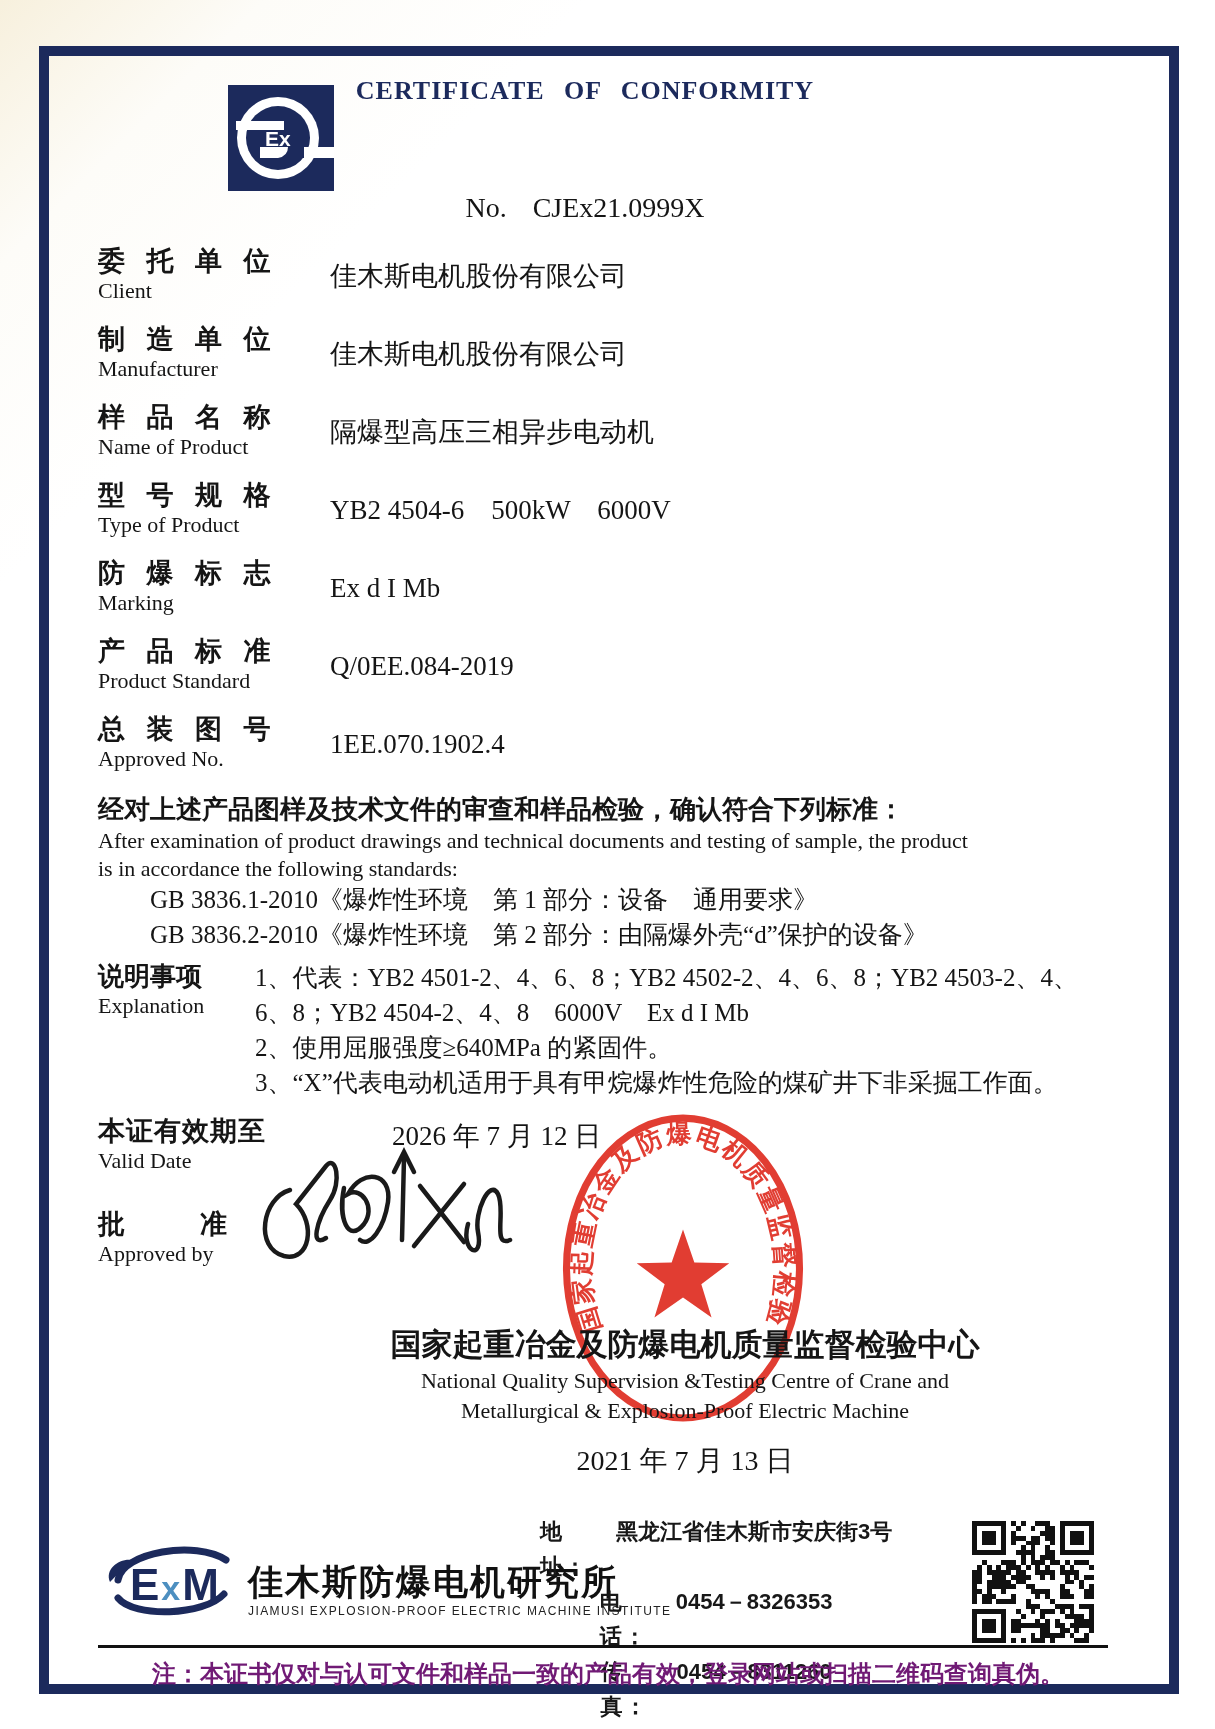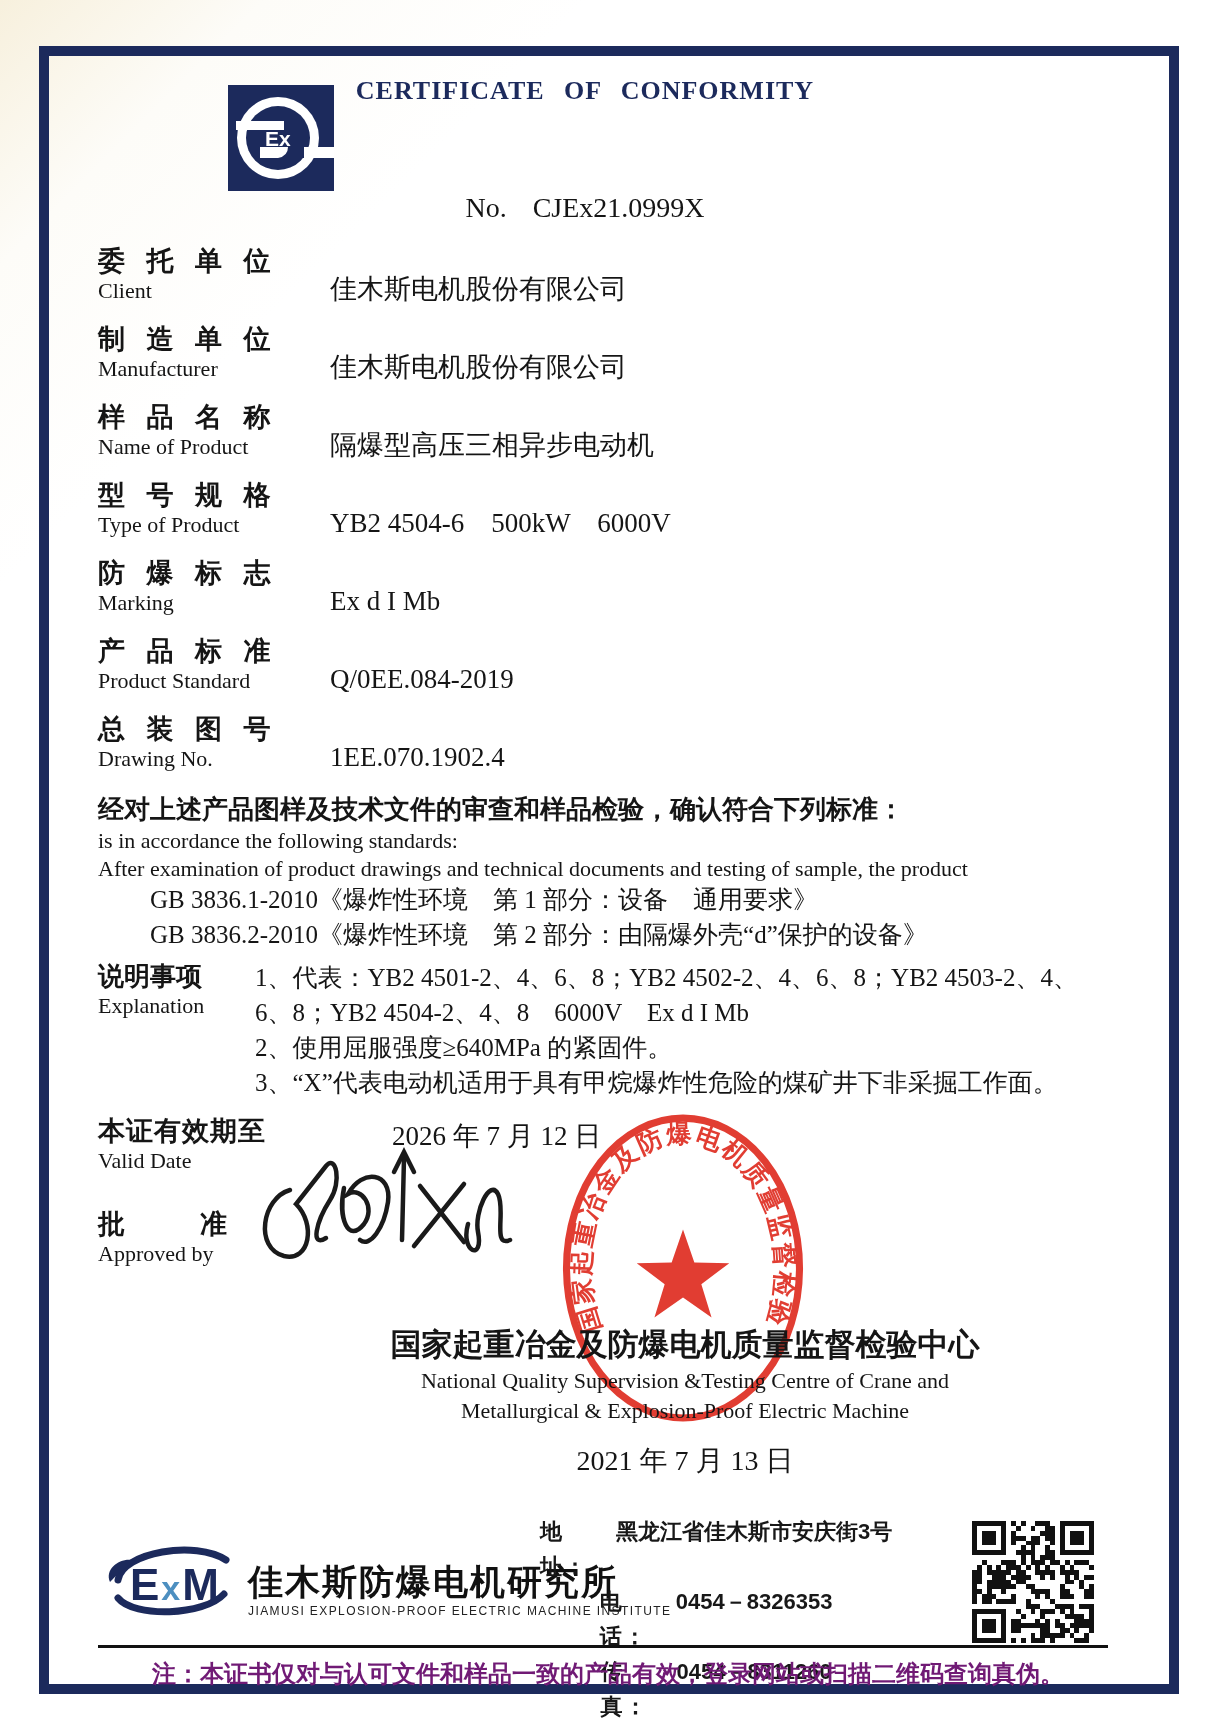--- a/index.html
+++ b/index.html
@@ -13,21 +13,21 @@
   
   .ex-logo{position:absolute;left:228px;top:85px;width:106px;height:79px;}
   .title-block{position:absolute;left:340px;top:72px;width:490px;text-align:center;}
   .title-cn{font-family:"Liberation Sans","DejaVu Sans",sans-serif;font-weight:bold;
     font-size:52px;line-height:60px;color:#1c2a5c;letter-spacing:22px;padding-left:22px;white-space:nowrap;}
   .title-en{font-weight:bold;font-size:26px;color:#1c2a5c;letter-spacing:1px;word-spacing:12px;margin-top:4px;white-space:nowrap;}
   .cert-no{position:absolute;left:340px;top:192px;width:490px;text-align:center;font-size:28px;}
   .cert-no .num{margin-left:26px;}
   
   .main{position:absolute;left:98px;top:246px;width:1016px;}
-  .field{display:flex;align-items:flex-end;margin-bottom:19px;}
+  .field{display:flex;align-items:center;margin-bottom:19px;}
   .fl{width:232px;flex:none;}
   .fl .cn{font-family:"Liberation Sans","DejaVu Sans",sans-serif;font-weight:bold;
     font-size:27px;line-height:31px;letter-spacing:7px;white-space:nowrap;}
   .fl .en{font-size:22px;line-height:28px;}
   .fv{flex:1;}
   .fv .v{font-size:27px;line-height:32px;}
   .statement{margin-top:10px;}
   .st-cn{font-family:"Liberation Sans","DejaVu Sans",sans-serif;font-weight:bold;font-size:26px;line-height:34px;}
   .st-en{font-size:22px;line-height:26px;margin-top:2px;}
   .std-line{font-size:25px;line-height:35px;padding-left:52px;}
@@ -139,31 +139,31 @@
         <div class="cn">产 品 标 准</div>
       <div class="en">Product Standard</div>
       </div>
     <div class="fv">
         <div class="v">Q/0EE.084-2019</div>
       </div>
   </div>
   <div class="field">
     <div class="fl">
         <div class="cn">总 装 图 号</div>
-      <div class="en">Drawing No.</div>
+      <div class="en">Approved No.</div>
       </div>
     <div class="fv">
         <div class="v">1EE.070.1902.4</div>
       </div>
   </div>
 
   <div class="statement">
     <div class="st-cn">经对上述产品图样及技术文件的审查和样品检验，确认符合下列标准：</div>
+    <div class="st-en">After examination of product drawings and technical documents and testing of sample, the product</div>
     <div class="st-en">is in accordance the following standards:</div>
-    <div class="st-en">After examination of product drawings and technical documents and testing of sample, the product</div>
     <div class="std-line">GB 3836.1-2010《爆炸性环境　第 1 部分：设备　通用要求》</div>
     <div class="std-line">GB 3836.2-2010《爆炸性环境　第 2 部分：由隔爆外壳“d”保护的设备》</div>
   </div>
 
   <div class="expl">
     <div class="expl-label">
       <div class="cn">说明事项</div>
       <div class="en">Explanation</div>
     </div>
     <div class="expl-items">

